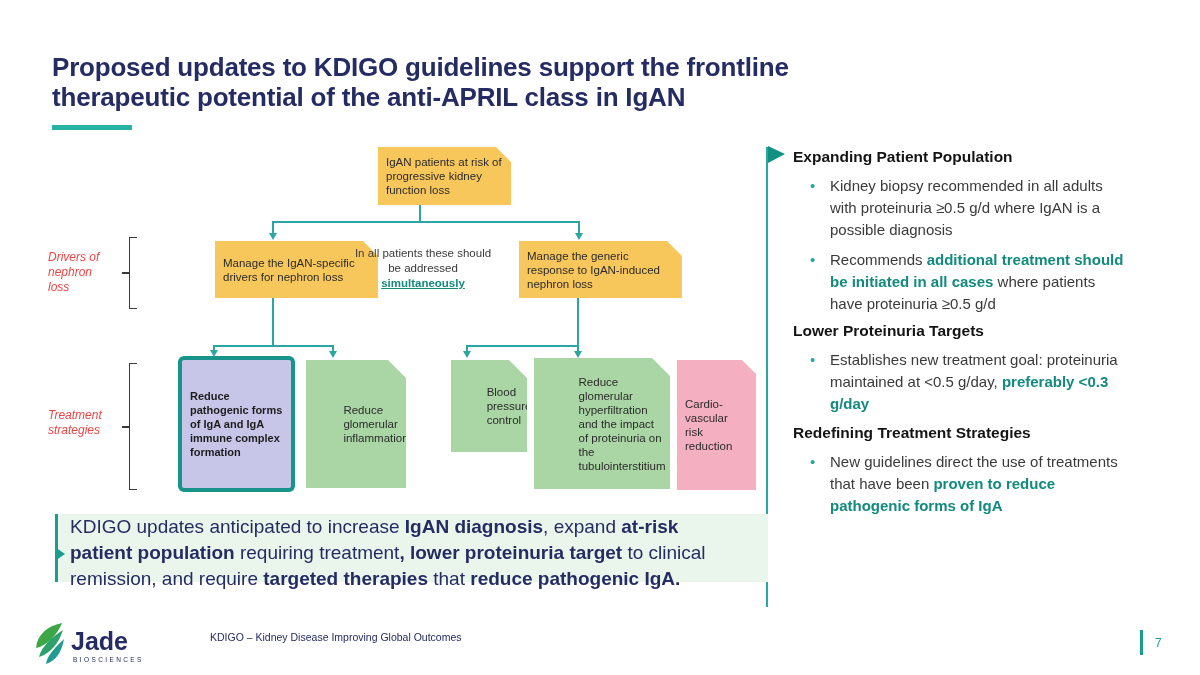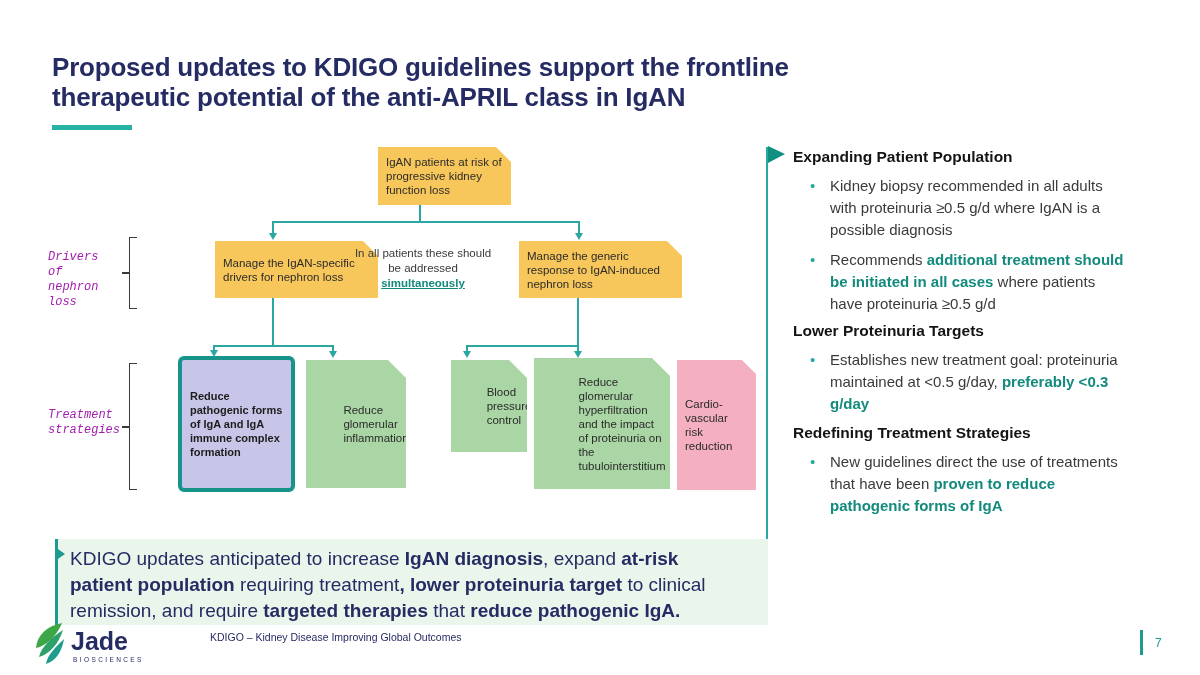--- a/index.html
+++ b/index.html
@@ -46,43 +46,43 @@
     border-left:4.5px solid transparent;border-right:4.5px solid transparent;
     border-top:7px solid #2AA7A0;
   }
   
   .bracket{
     position:absolute;width:8px;box-sizing:border-box;
     border-left:1.5px solid #3a3a3a;border-top:1.5px solid #3a3a3a;border-bottom:1.5px solid #3a3a3a;
   }
   .bracket-nub{position:absolute;height:1.5px;width:7px;background:#3a3a3a;}
   .fc-label{
-    position:absolute;font-style:italic;font-size:12px;line-height:15px;color:#a21caf;font-family:Liberation Mono, monospace;
+    position:absolute;font-style:italic;font-size:12px;line-height:15px;color:#ef4444;
   }
   .lbl-drivers{left:48px;top:250px;width:64px;}
   .lbl-treatment{left:48px;top:408px;width:72px;}
   
   .rp-pole{position:absolute;left:766px;top:147px;width:2px;height:460px;background:#2AA7A0;}
   .rp-flag{
     position:absolute;left:768px;top:146px;width:0;height:0;
     border-left:17px solid #0F9080;border-top:8px solid transparent;border-bottom:9px solid transparent;
   }
   .rp-sec{position:absolute;left:793px;width:392px;}
   .rp-sec h2{margin:0 0 9px 0;font-size:15.5px;line-height:18px;color:#141414;font-weight:bold;}
   .rp-bullet{display:flex;margin:0 0 8px 0;}
   .rp-bullet .dot{flex:0 0 37px;box-sizing:border-box;padding-left:17px;color:#2AA7A0;font-size:15px;line-height:22px;}
   .rp-bullet p{margin:0;flex:1;font-size:15px;line-height:22px;color:#3a3a3a;white-space:pre-line;}
   .hl{color:#128A7D;font-weight:bold;}
   .sec-1{top:148px;}
   .sec-2{top:322px;}
   .sec-3{top:424px;}
   
   .callout{
-    position:absolute;left:55px;top:514px;width:713px;height:86px;box-sizing:border-box;
-    background:#EAF6EC;border-left:3px solid #1C9C90;padding:7px 12px;margin-top:25px;
+    position:absolute;left:55px;top:514px;width:713px;height:68px;box-sizing:border-box;
+    background:#EAF6EC;border-left:3px solid #1C9C90;padding:0 12px;
   }
   .callout p{margin:0;font-size:19px;line-height:26px;color:#252B63;white-space:pre-line;}
   .callout .b{font-weight:bold;}
   .callout-arrow{
     position:absolute;left:55px;top:547px;width:0;height:0;
     border-left:10px solid #1C9C90;border-top:7px solid transparent;border-bottom:7px solid transparent;
   }
   
   .logo{position:absolute;left:33px;top:621px;}
   .sources{position:absolute;left:210px;top:631px;font-size:10.5px;line-height:13px;color:#252B63;}

